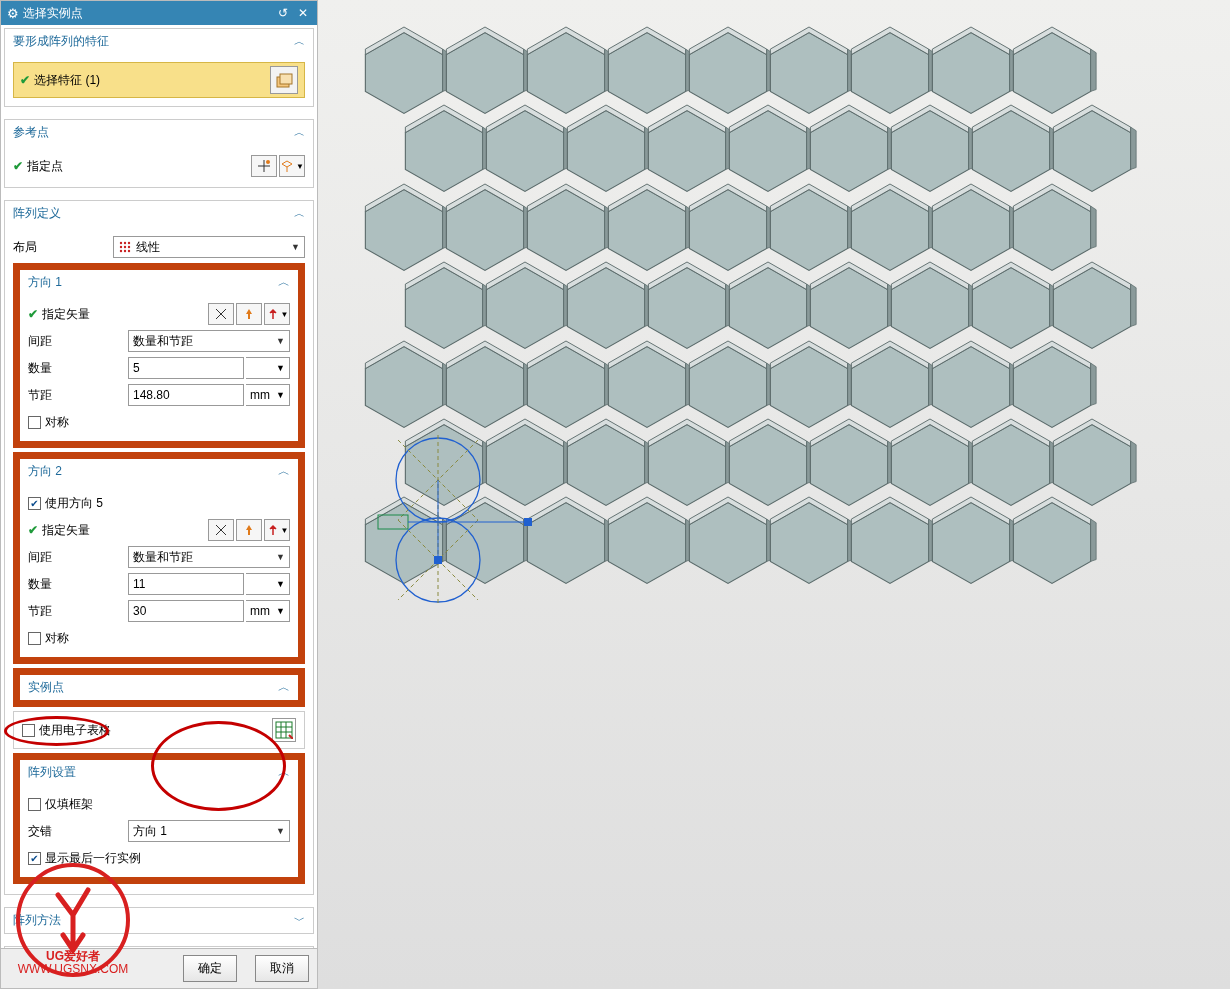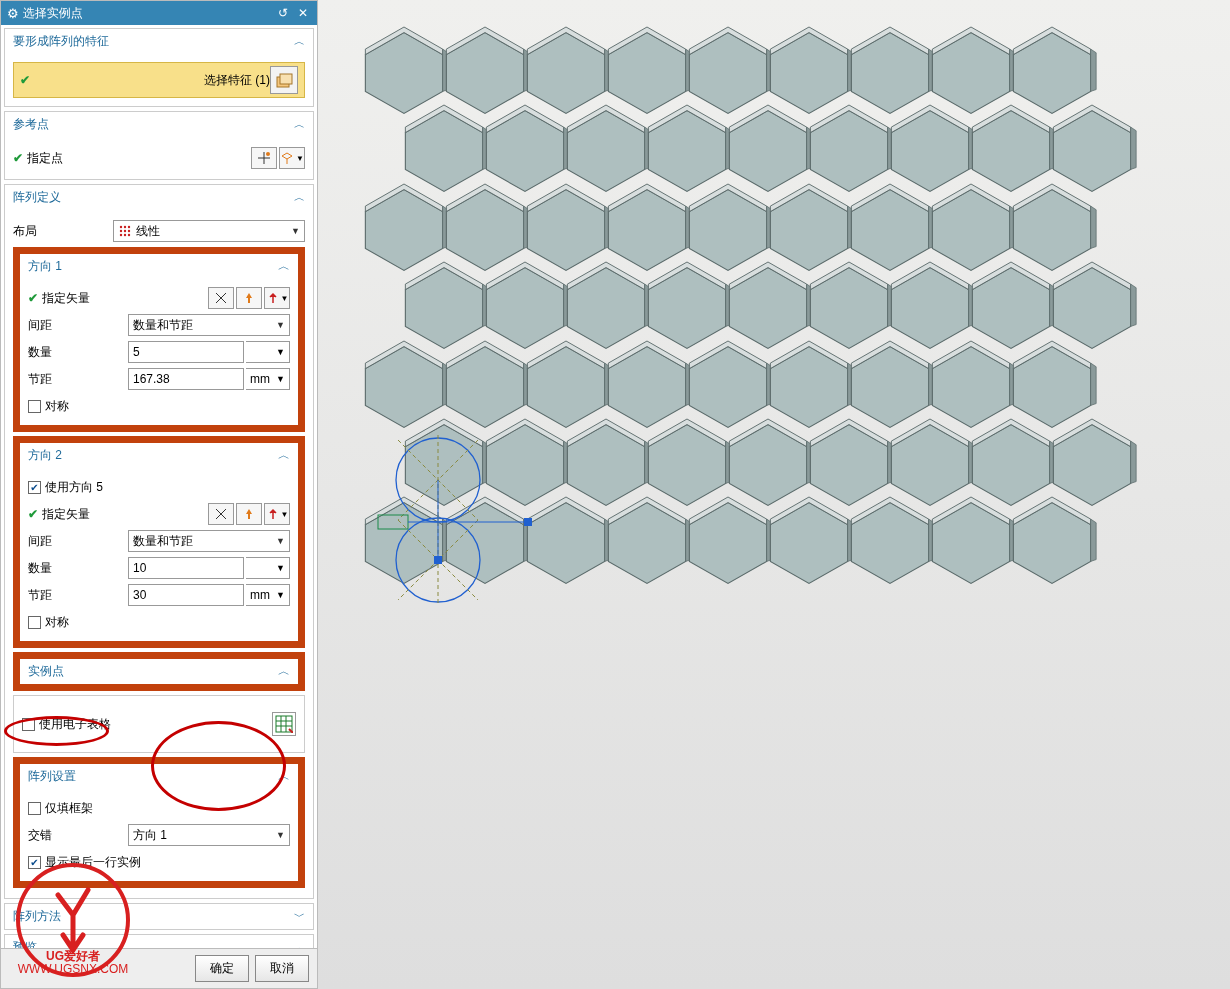--- a/index.html
+++ b/index.html
@@ -6,28 +6,28 @@
 body { display: flex; width: 1230px; height: 989px; background: #e8e8e8; overflow: hidden; }
 
 
 .panel { width: 318px; height: 989px; background: #fff; border: 1px solid #bbb; display: flex; flex-direction: column; }
 .panel-header { background: #3585b4; color: #fff; height: 24px; display: flex; align-items: center; padding: 0 6px; }
 .panel-header .title { flex: 1; }
 .panel-header .icon { width: 16px; height: 16px; margin-left: 4px; cursor: pointer; display: flex; align-items: center; justify-content: center; color: #fff; }
 .gear { font-size: 13px; margin-right: 4px; }
 
 .panel-body { flex: 1; overflow-y: auto; padding: 3px; }
-.section { border: 1px solid #ccc; margin-bottom: 4px; background: #fff; }
+.section { border: 1px solid #ccc; margin-bottom: 12px; background: #fff; }
 .section-head { background: #fff; color: #1f6a9a; padding: 4px 8px; display: flex; align-items: center; justify-content: space-between; cursor: pointer; }
 .section-head .chev { color: #1f6a9a; font-size: 11px; }
 .section-body { padding: 6px 8px; }
 
 .sel-row { background: #f8e08a; border: 1px solid #d6b646; display: flex; align-items: center; padding: 3px 6px; margin: 2px 0; }
 .sel-row .check { color: #1f9a3a; font-weight: bold; margin-right: 4px; }
-.sel-row .txt { flex: 1; text-align: right; }
+.sel-row .txt { flex: 1; }
 .sel-row .btn { width: 28px; height: 28px; border: 1px solid #999; background: #f3f3f3; display: flex; align-items: center; justify-content: center; }
 
 .row { display: flex; align-items: center; margin: 3px 0; min-height: 24px; }
 .row .lbl { width: 100px; }
 .row .lbl.check { display: flex; align-items: center; }
 .row .lbl.check .chk-icon { color: #1f9a3a; font-weight: bold; margin-right: 4px; }
 .row .ctrl { flex: 1; display: flex; gap: 2px; justify-content: flex-end; }
 .row .ctrl.full { justify-content: stretch; }
 
 .combo { border: 1px solid #999; background: #fff; height: 22px; display: flex; align-items: center; padding: 0 4px; flex: 1; position: relative; }
@@ -44,24 +44,24 @@
 
 .checkbox { display: flex; align-items: center; gap: 4px; }
 .checkbox .box { width: 13px; height: 13px; border: 1px solid #666; background: #fff; display: inline-flex; align-items: center; justify-content: center; font-size: 10px; color: #0a4b8c; }
 
 .subsection { border: 7px solid #c2410c; margin: 4px 0; }
 .sub-head { color: #1f6a9a; padding: 4px 8px; display: flex; justify-content: space-between; cursor: pointer; }
 .sub-body { padding: 4px 8px; }
 
 .target-ico { width: 22px; height: 22px; border: 1px solid #999; display: flex; align-items: center; justify-content: center; }
 
-.spreadsheet-row { display: flex; align-items: center; padding: 16px 8px; }
+.spreadsheet-row { display: flex; align-items: center; padding: 6px 8px; }
 .spreadsheet-row .sp-ico { margin-left: auto; width: 24px; height: 24px; border: 1px solid #999; display: flex; align-items: center; justify-content: center; }
 
-.panel-footer { border-top: 1px solid #bbb; padding: 6px 8px; display: flex; justify-content: flex-end; gap: 6px; background: #eee; }
+.panel-footer { border-top: 1px solid #bbb; padding: 6px 8px; display: flex; justify-content: flex-end; gap: 18px; background: #eee; }
 .panel-footer .btn { border: 1px solid #888; background: linear-gradient(#fff,#e6e6e6); padding: 4px 14px; cursor: pointer; }
 
 .result-row { display: flex; justify-content: flex-end; align-items: center; padding: 6px 8px; gap: 6px; }
 .magnifier { width: 24px; height: 24px; border: 1px solid #999; display: flex; align-items: center; justify-content: center; }
 
 
 .annot { position: absolute; border: 3px solid #c40000; border-radius: 50%; pointer-events: none; }
 .annot1 { left: 3px; top: 715px; width: 105px; height: 30px; border-radius: 50%/50%; }
 .annot2 { left: 150px; top: 720px; width: 135px; height: 90px; }
 
@@ -218,21 +218,21 @@
                   </div>
                   <div class="unit">
                     <span class="arrow">▼</span>
                   </div>
                 </div>
             </div>
             <div class="row">
               <div class="lbl">节距</div>
               <div class="ctrl full">
                   <div class="input">
-                    <span>167.38</span>
+                    <span>148.80</span>
                   </div>
                   <div class="unit">
                     <span>mm</span>
                     <span class="arrow">▼</span>
                   </div>
                 </div>
             </div>
             <div class="row">
               <label class="checkbox">
                   <span class="box"></span>
@@ -285,21 +285,21 @@
                   <div class="combo">
                     <span>数量和节距</span>
                     <span class="arrow">▼</span>
                   </div>
                 </div>
             </div>
             <div class="row">
               <div class="lbl">数量</div>
               <div class="ctrl full">
                   <div class="input">
-                    <span>10</span>
+                    <span>11</span>
                   </div>
                   <div class="unit">
                     <span class="arrow">▼</span>
                   </div>
                 </div>
             </div>
             <div class="row">
               <div class="lbl">节距</div>
               <div class="ctrl full">
                   <div class="input">

